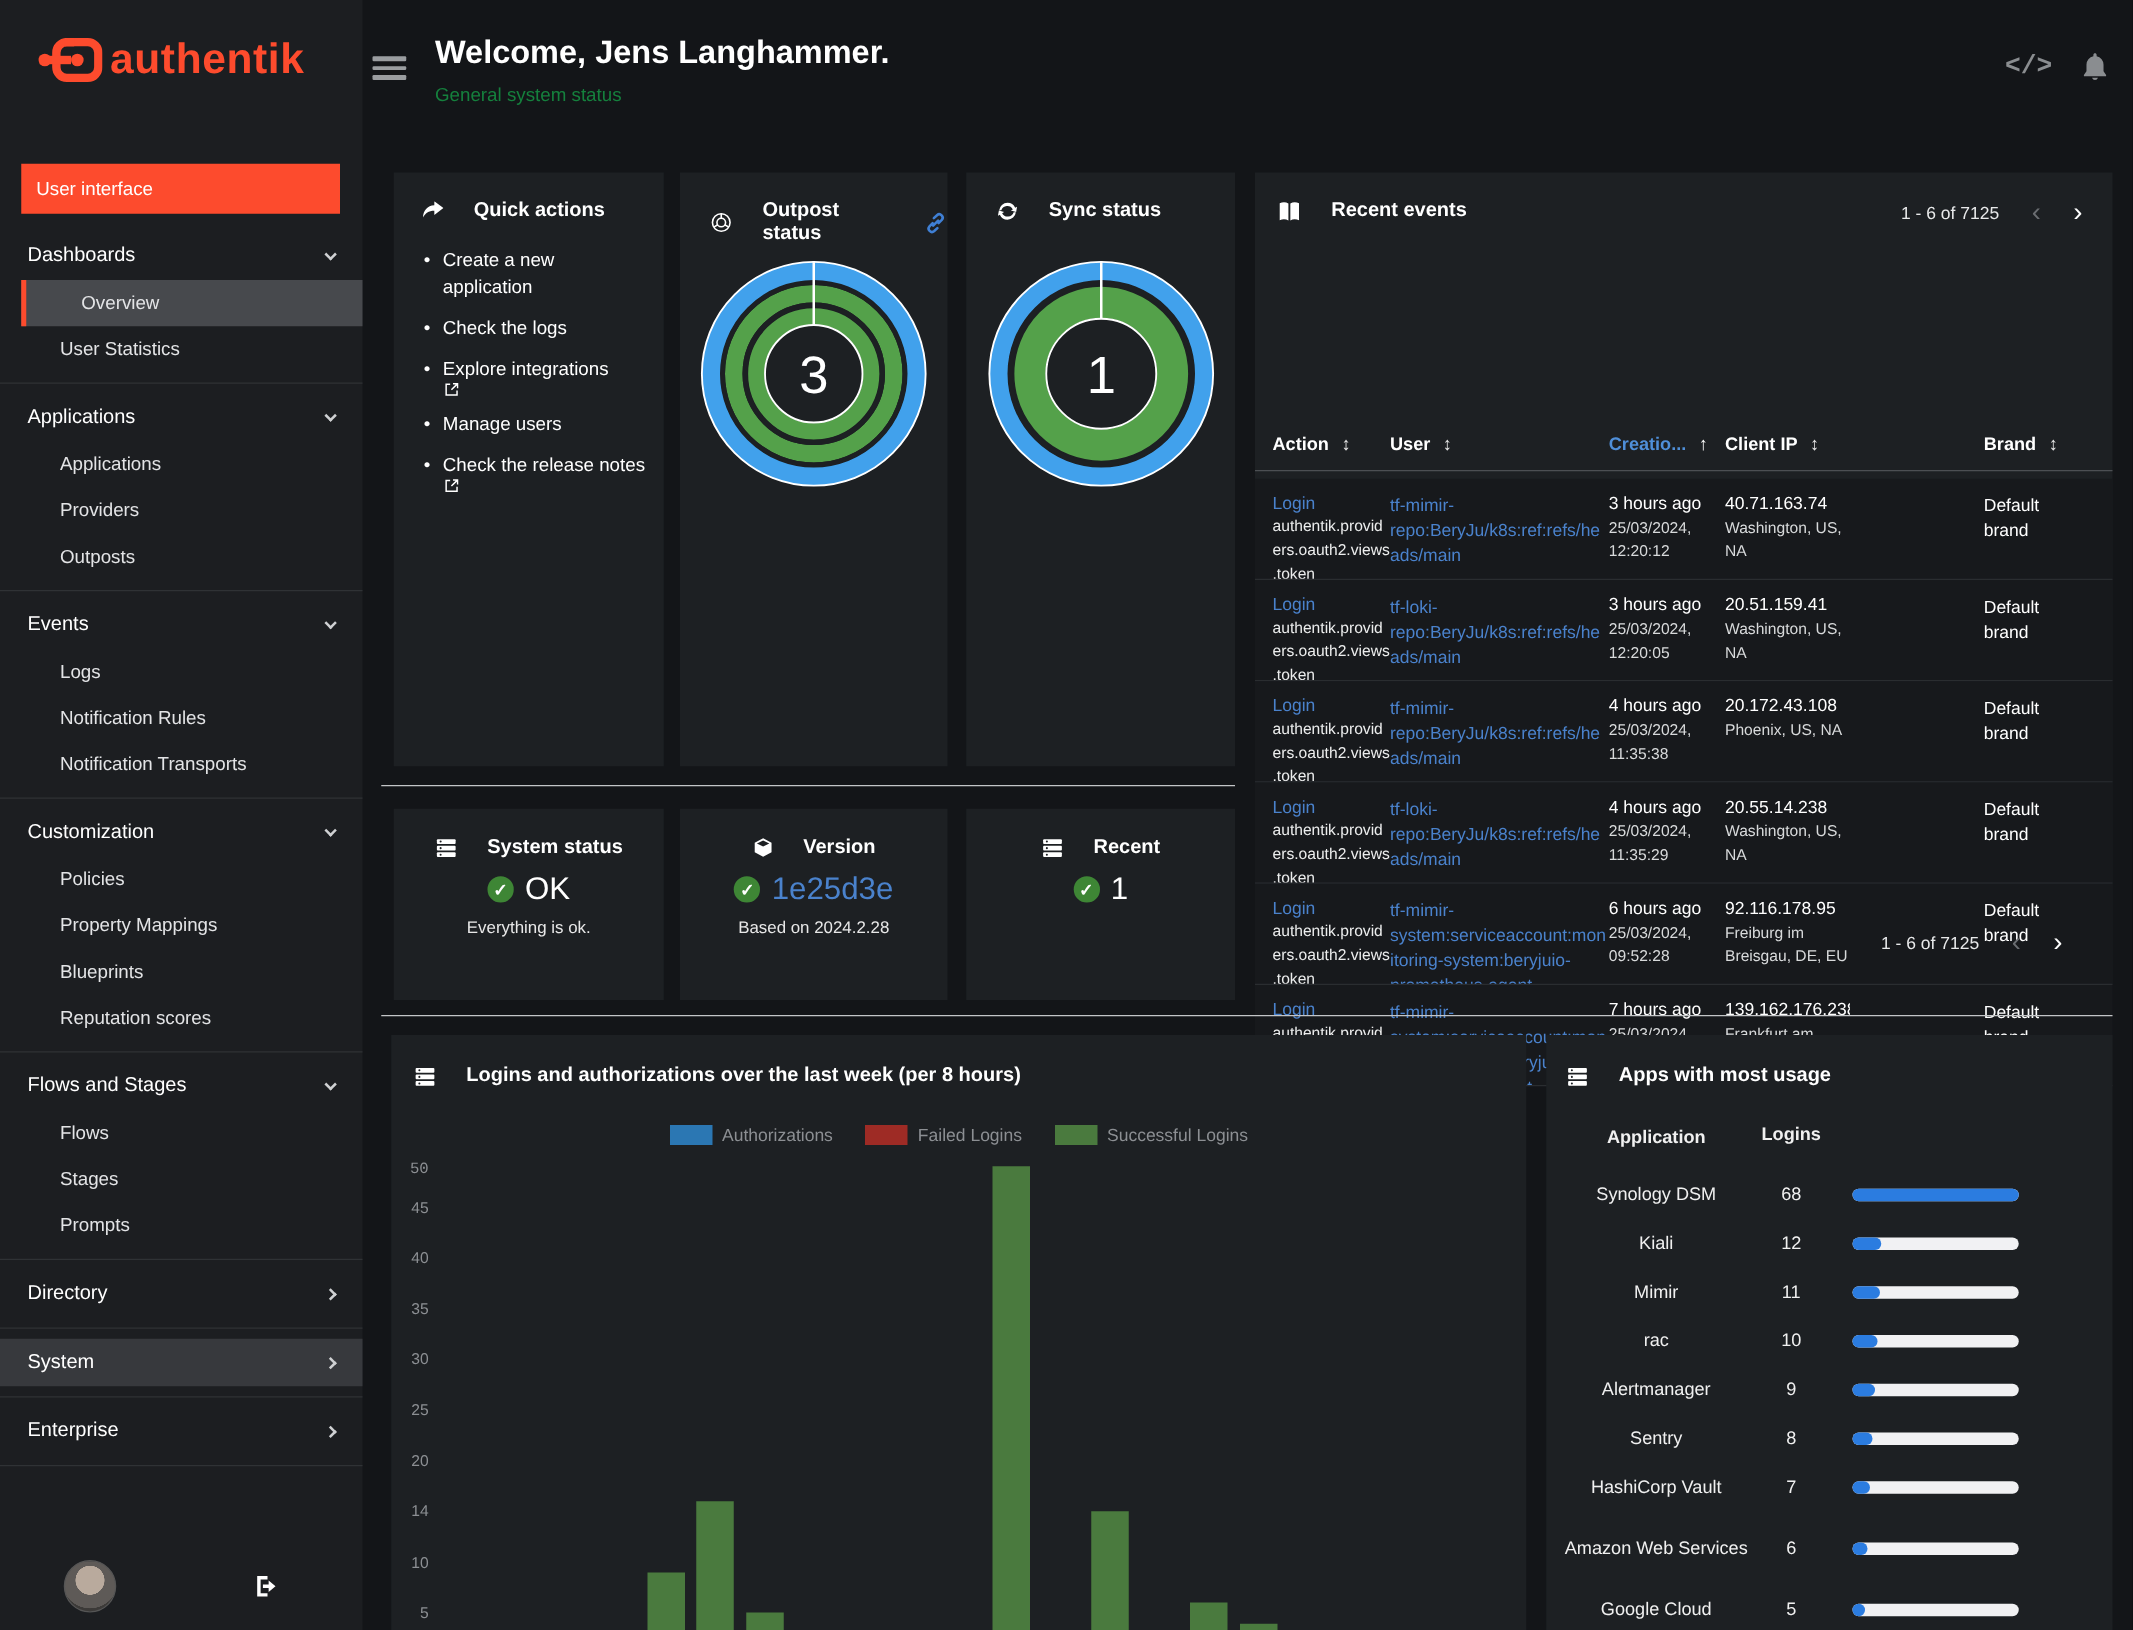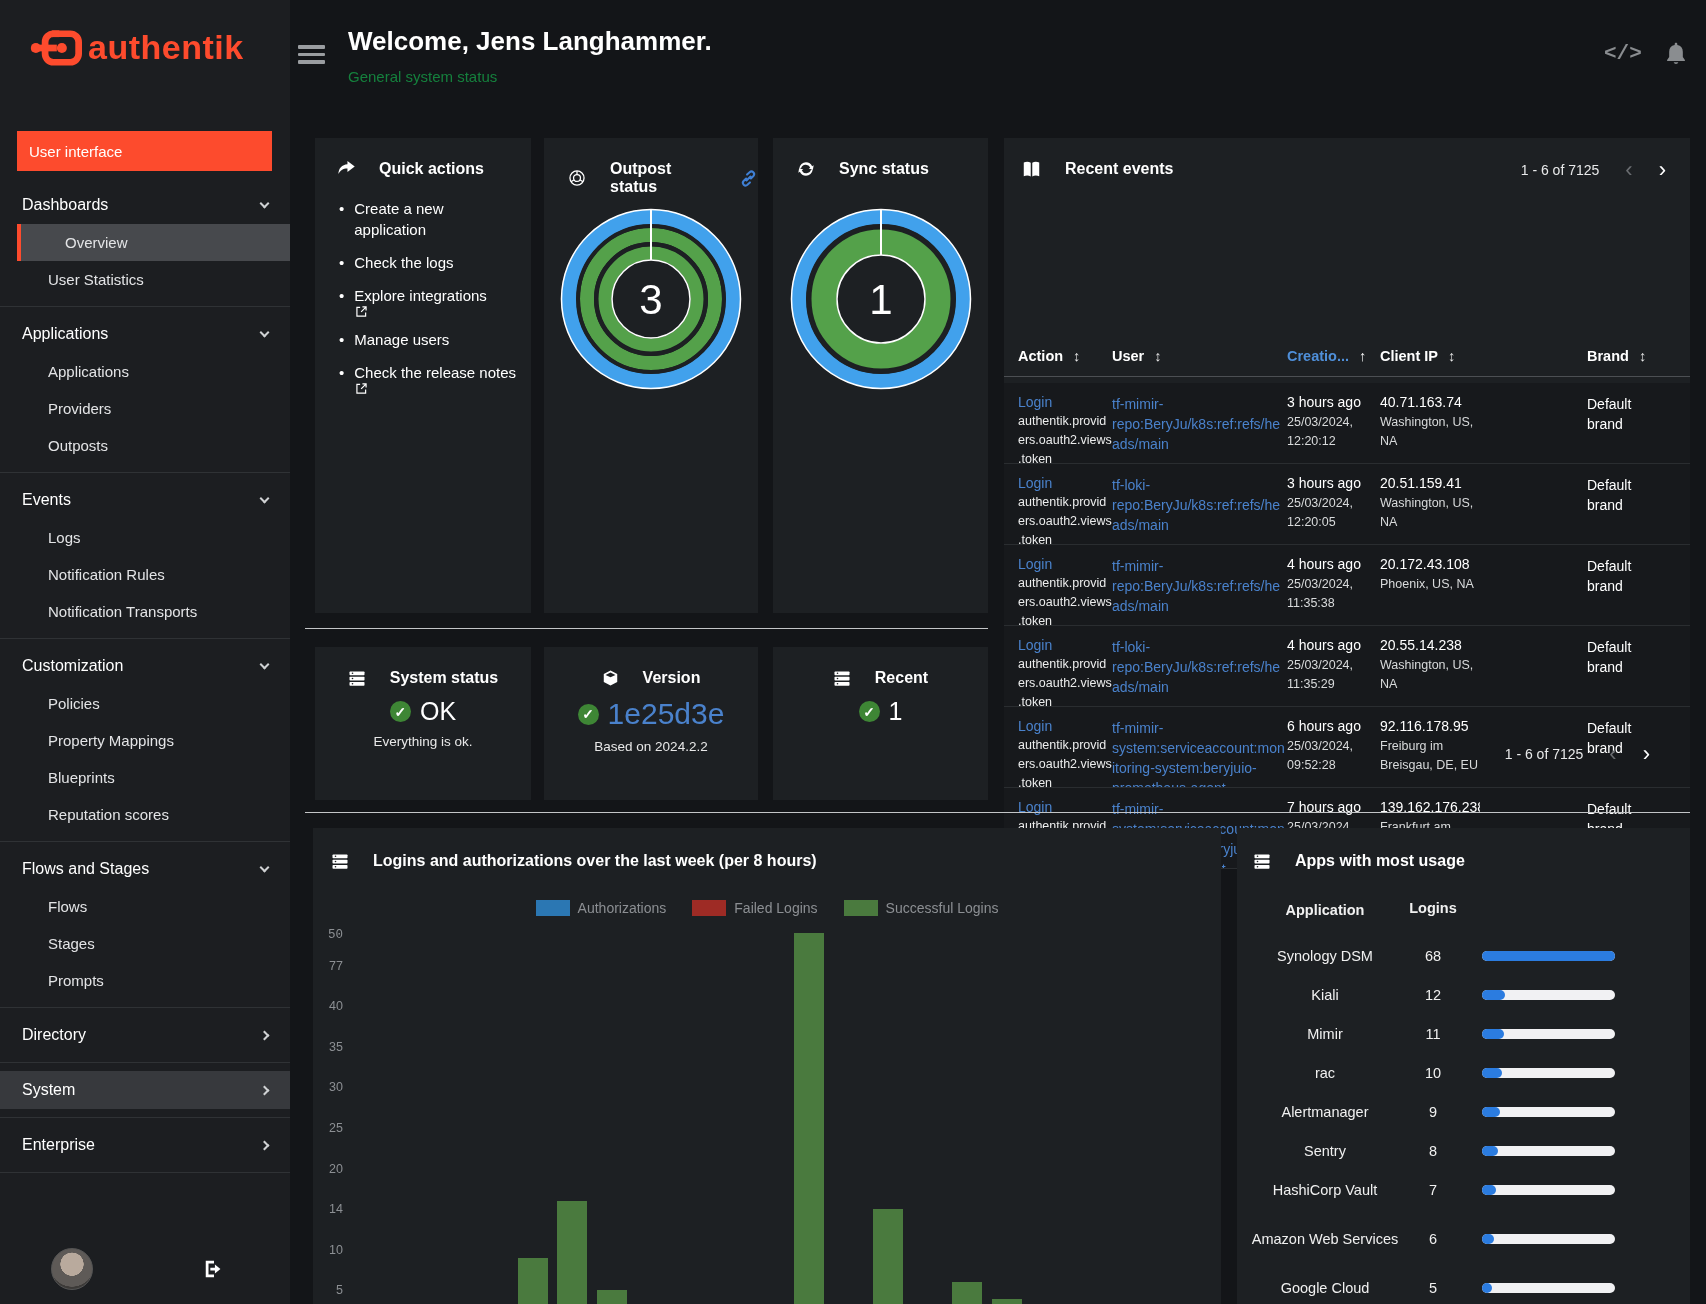--- a/index.html
+++ b/index.html
@@ -417,23 +417,23 @@
     <div class="card-head" style="justify-content:center;padding-left:0;">
       <span>
           <svg width="17" height="18" viewBox="0 0 24 24">
             <path fill="#fff" d="M12 1.5l9.5 5v11l-9.5 5-9.5-5v-11zm0 2.6L5 7.6 12 11l7-3.4zM4.3 9.3l6.5 3.2v7.6l-6.5-3.4zm15.4 0v7.4l-6.5 3.4v-7.6z"></path>
           </svg>
         </span>
       <span>Version</span>
     </div>
     <div class="agg-val">
       <span class="check">✓</span>
-      <a class="lnk ver-link" style="font-size:30px;">1e25d3e</a>
-    </div>
-    <div class="agg-note">Based on 2024.2.2</div>
+      <a class="lnk ver-link" style="font-size:25px;">1e25d3e</a>
+    </div>
+    <div class="agg-note">Based on 2024.2.28</div>
   </div>
 
   <div class="card" style="left:773px;top:647px;width:215px;height:153px;">
     <div class="card-head" style="justify-content:center;padding-left:0;">
       <span>
           <svg width="18" height="17" viewBox="0 0 24 22">
             <g fill="#fff">
               <rect x="2" y="1.5" width="20" height="5" rx="1"></rect>
               <rect x="2" y="8.5" width="20" height="5" rx="1"></rect>
               <rect x="2" y="15.5" width="20" height="5" rx="1"></rect>
@@ -482,21 +482,21 @@
           <span class="leg-swatch" style="background:#9e2b25"></span>
           <span>Failed Logins</span>
         </span>
         <span class="leg-item">
           <span class="leg-swatch" style="background:#4a7a3e"></span>
           <span>Successful Logins</span>
         </span>
       </div>
     <div id="yticks">
         <span class="ytick" style="left: 4px; top: 100px; font-family: Liberation Mono, monospace;">50</span>
-        <span class="ytick" style="left: 4px; top: 130.6px;">77</span>
+        <span class="ytick" style="left: 4px; top: 130.6px;">45</span>
         <span class="ytick" style="left: 4px; top: 171.2px;">40</span>
         <span class="ytick" style="left: 4px; top: 211.8px;">35</span>
         <span class="ytick" style="left: 4px; top: 252.4px;">30</span>
         <span class="ytick" style="left: 4px; top: 293px;">25</span>
         <span class="ytick" style="left: 4px; top: 333.6px;">20</span>
         <span class="ytick" style="left: 4px; top: 374.2px;">14</span>
         <span class="ytick" style="left: 4px; top: 414.8px;">10</span>
         <span class="ytick" style="left: 4px; top: 455.4px;">5</span>
       </div>
     <div id="bars">

